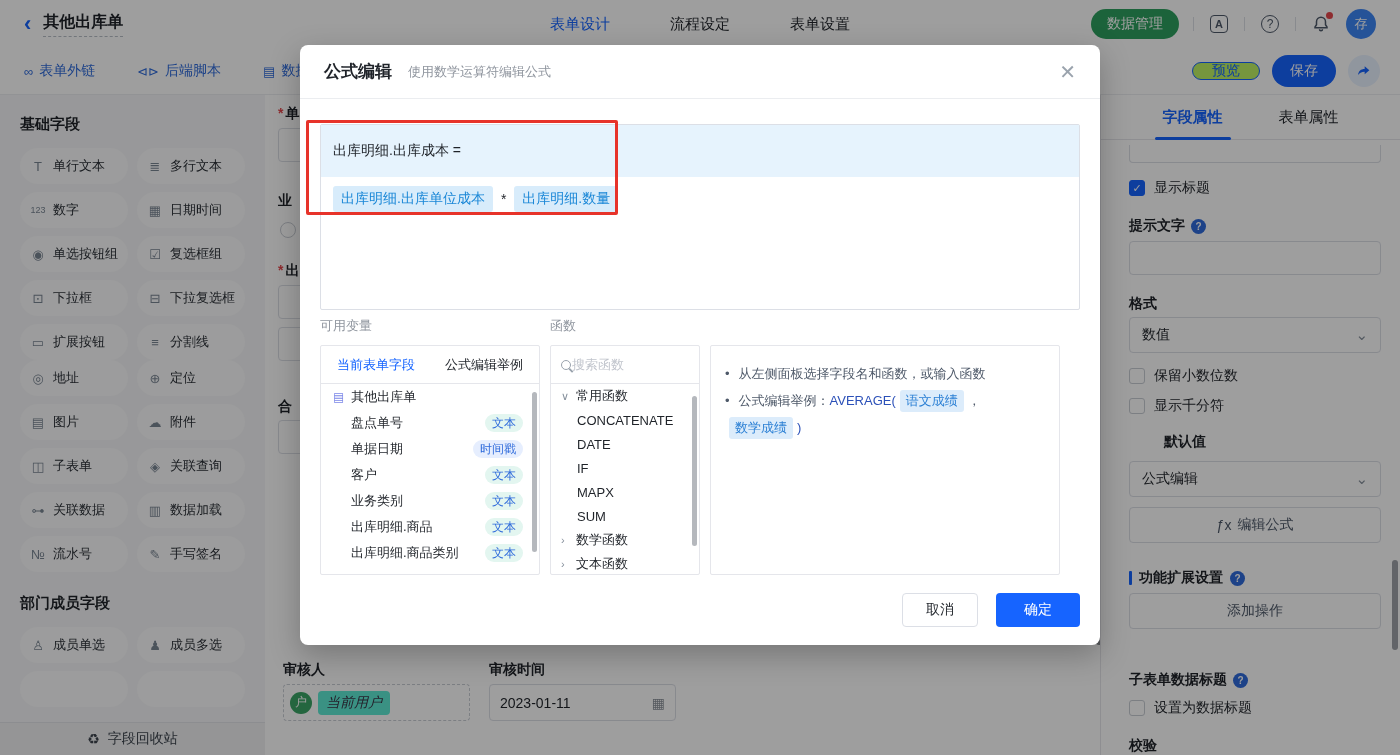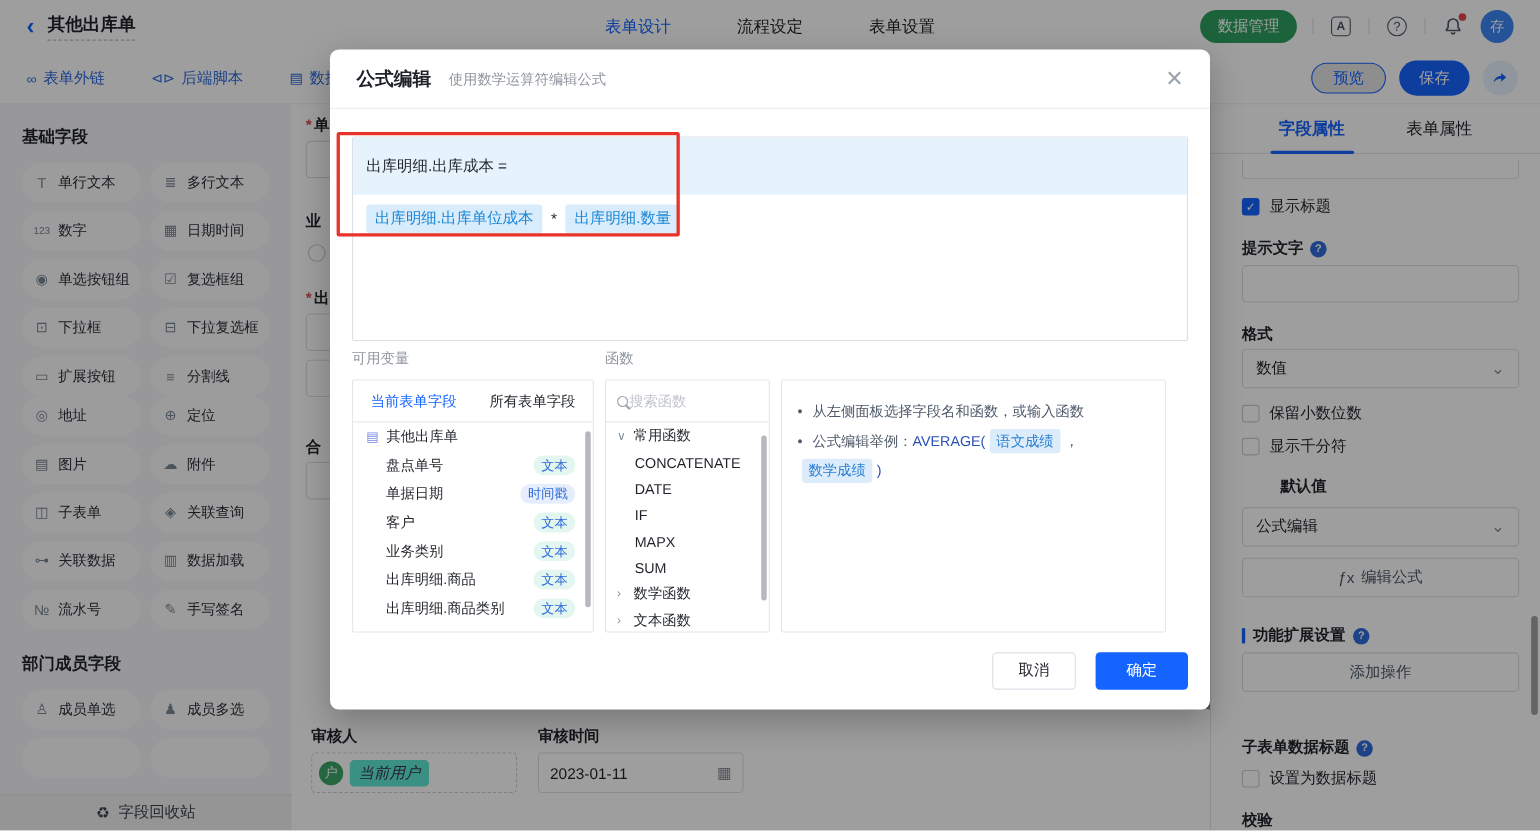--- a/index.html
+++ b/index.html
@@ -29,22 +29,22 @@
   .red-dot { position:absolute; top:-1px; right:-1px; width:7px; height:7px; border-radius:50%; background:#e5484d; }
   .avatar { width:30px; height:30px; border-radius:50%; background:#3d86f5; color:#fff; font-size:13px;
             display:flex; align-items:center; justify-content:center; cursor:pointer; }
 
   
   .toolbar2 { position:absolute; left:0; top:48px; width:1400px; height:47px; background:#fff; z-index:1;
               display:flex; align-items:center; padding:0 24px; border-bottom:1px solid #eceef1; }
   .tb-link { color:#2f6bdb; font-size:14px; margin-right:42px; cursor:pointer; display:flex; align-items:center; gap:6px; white-space:nowrap; }
   .tb-link .g { font-size:13px; }
   .toolbar2-right { position:absolute; right:20px; top:7px; display:flex; align-items:center; gap:12px; }
-  .btn-preview { width:68px; height:28px; border-radius:16px; border:1.5px solid #1664ff; color:#1664ff;
-                 background:#e5e5e5; font-size:14px; display:flex; align-items:center; justify-content:center; cursor:pointer; }
+  .btn-preview { width:68px; height:18px; border-radius:16px; border:1.5px solid #1664ff; color:#1664ff;
+                 background:#bef264; font-size:14px; display:flex; align-items:center; justify-content:center; cursor:pointer; }
   .btn-save { width:64px; height:32px; border-radius:16px; background:#1664ff; color:#fff; font-size:14px;
               display:flex; align-items:center; justify-content:center; cursor:pointer; }
   .btn-share { width:32px; height:32px; border-radius:50%; background:#e9f2ff; display:flex;
                align-items:center; justify-content:center; cursor:pointer; }
 
   
   .sidebar { position:absolute; left:0; top:95px; width:265px; height:660px; background:#f5f6f8;
              z-index:1; padding:0 20px; overflow:hidden; }
   .sb-title { font-size:15px; font-weight:bold; color:#1f2329; margin:22px 0 14px; }
   .sb-title:first-child { margin-top:20px; }
@@ -448,21 +448,21 @@
         <span class="op">*</span>
         <span class="token">出库明细.数量</span>
       </div>
     </div>
     <div class="m-sec-label" style="left:20px; top:272px;">可用变量</div>
     <div class="m-sec-label" style="left:250px; top:272px;">函数</div>
 
     <div class="panel vars-panel">
       <div class="vars-tabs">
         <span class="vtab active">当前表单字段</span>
-        <span class="vtab">所有表单字段</span>
+        <span class="vtab">公式编辑举例</span>
       </div>
       <div class="tree-row">
         <span class="doc">▤</span>
         <span>其他出库单</span>
       </div>
       <div id="var-rows">
           <div class="tree-row child">
             <span>盘点单号</span>
             <span class="badge tx">文本</span>
           </div>

